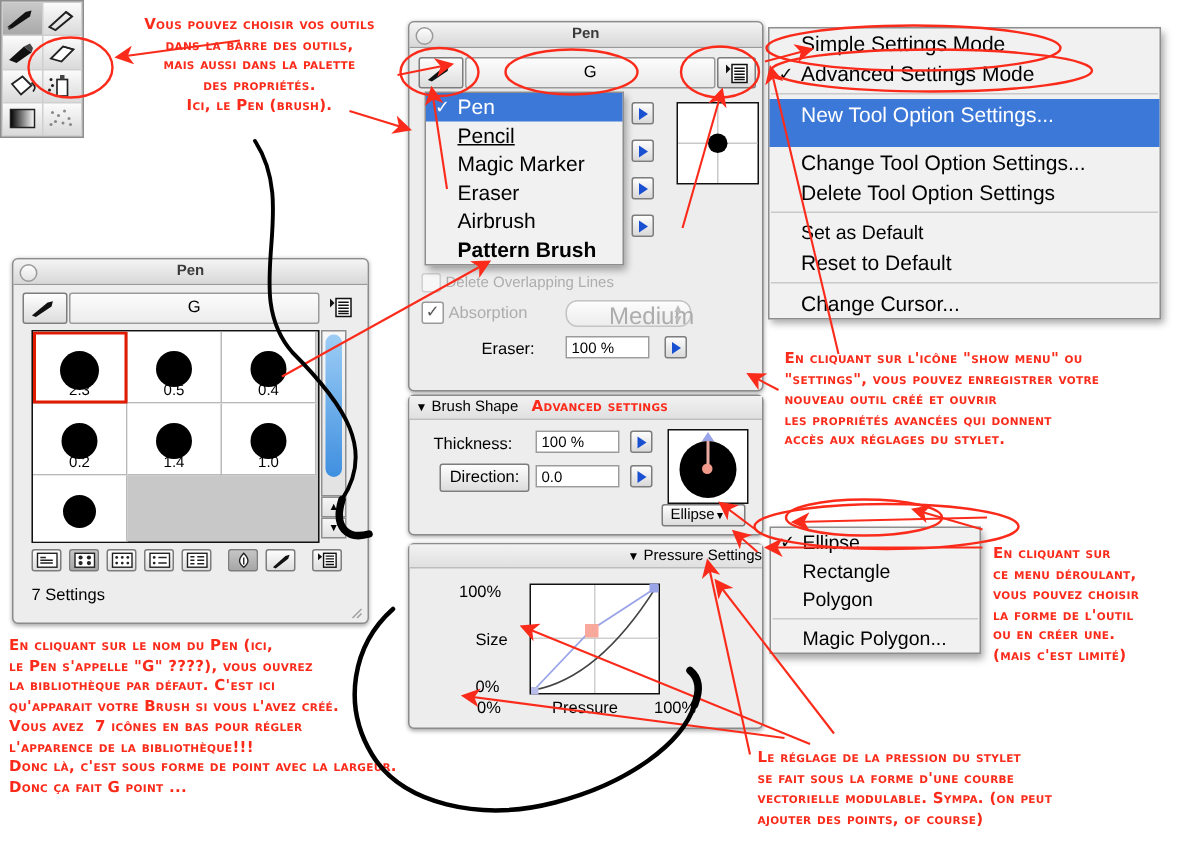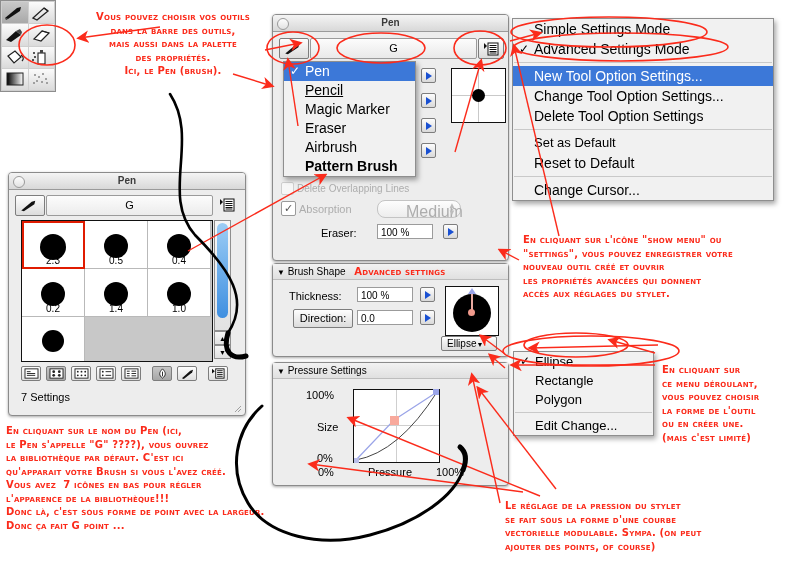--- a/index.html
+++ b/index.html
@@ -263,21 +263,21 @@
     <div class="abs" style="left:7px;top:7px;width:38px;height:38px;background:#000;border-radius:50%;"></div>
     <div class="abs" style="left:25px;top:4px;width:2px;height:22px;background:#e8a9a0;"></div>
     <div class="abs" style="left:22px;top:1px;width:0;height:0;border-left:4px solid transparent;border-right:4px solid transparent;border-bottom:6px solid #9aa4e8;"></div>
     <div class="abs" style="left:22px;top:22px;width:7px;height:7px;background:#f09a8c;border-radius:50%;"></div>
   </div>
   <div class="btnbox abs" style="left:168px;top:72px;width:56px;height:15px;line-height:14px;font-size:10px;padding-left:5px;box-sizing:border-box;">
     <span>Ellipse</span><span style="font-size:7px;">▼</span>
   </div>
 </div>
 
-<div class="win" id="pressure" style="left:272px;top:362px;width:235px;height:122px;">
+<div class="win" id="pressure" style="left:272px;top:362px;width:235px;height:122px;text-align:right;">
   <div class="panelhead">
     <span style="font-size:8px;">▼</span>
     <span>Pressure Settings</span>
   </div>
   <div class="abs" style="left:33px;top:26px;font-size:11px;">100%</div>
   <div class="abs" style="left:44px;top:58px;font-size:11px;">Size</div>
   <div class="abs" style="left:44px;top:89px;font-size:11px;">0%</div>
   <div class="abs" style="left:45px;top:103px;font-size:11px;">0%</div>
   <div class="abs" style="left:95px;top:103px;font-size:11px;">Pressure</div>
   <div class="abs" style="left:163px;top:103px;font-size:11px;">100%</div>
@@ -447,36 +447,36 @@
     <div class="mi" style="font-size: 14px; height: 19px; line-height: 19px;"><span>Magic Marker</span></div>
     <div class="mi" style="font-size: 14px; height: 19px; line-height: 19px;"><span>Eraser</span></div>
     <div class="mi" style="font-size: 14px; height: 19px; line-height: 19px;"><span>Airbrush</span></div>
     <div class="mi" style="font-size: 14px; height: 19px; line-height: 19px; font-weight: bold;"><span>Pattern Brush</span></div>
   </div>
 
 <div class="menu" id="settingsmenu" style="left:512px;top:18px;width:260px;">
     <div class="mi" style="height: 20px; line-height: 20px; font-size: 14px;"><span>Simple Settings Mode</span></div>
     <div class="mi" style="height: 20px; line-height: 20px; font-size: 14px;"><span class="chk">✓</span><span>Advanced Settings Mode</span></div>
     <div class="sep"></div>
-    <div class="mi sel" style="height: 20px; line-height: 20px; font-size: 14px;"><span>New Tool Option Settings...</span></div>
+    <div class="mi sel" style="height: 32px; line-height: 20px; font-size: 14px;"><span>New Tool Option Settings...</span></div>
     <div class="mi" style="height: 20px; line-height: 20px; font-size: 14px;"><span>Change Tool Option Settings...</span></div>
     <div class="mi" style="height: 20px; line-height: 20px; font-size: 14px;"><span>Delete Tool Option Settings</span></div>
     <div class="sep"></div>
     <div class="mi" style="height: 20px; line-height: 20px; font-size: 13px;"><span>Set as Default</span></div>
     <div class="mi" style="height: 20px; line-height: 20px; font-size: 14px;"><span>Reset to Default</span></div>
     <div class="sep"></div>
     <div class="mi" style="height: 20px; line-height: 20px; font-size: 14px;"><span>Change Cursor...</span></div>
   </div>
 
 <div class="menu" id="shapemenu" style="left:513px;top:351px;width:139px;">
     <div class="mi" style="height: 19px; line-height: 19px; font-size: 13px;"><span class="chk">✓</span><span>Ellipse</span></div>
     <div class="mi" style="height: 19px; line-height: 19px; font-size: 13px;"><span>Rectangle</span></div>
     <div class="mi" style="height: 19px; line-height: 19px; font-size: 13px;"><span>Polygon</span></div>
     <div class="sep"></div>
-    <div class="mi" style="height: 19px; line-height: 19px; font-size: 13px;"><span>Edit Change...</span></div>
+    <div class="mi" style="height: 19px; line-height: 19px; font-size: 13px;"><span>Magic Polygon...</span></div>
   </div>
 
 <div class="note ctr" style="left:78px;top:10px;width:190px;">Vous pouvez choisir vos outils
 dans la barre des outils,
 mais aussi dans la palette
 des propriétés.
 Ici, le Pen (brush).</div>
 <div class="note" style="left:523px;top:233px;">En cliquant sur l'icône "show menu" ou
 "settings", vous pouvez enregistrer votre
 nouveau outil créé et ouvrir

